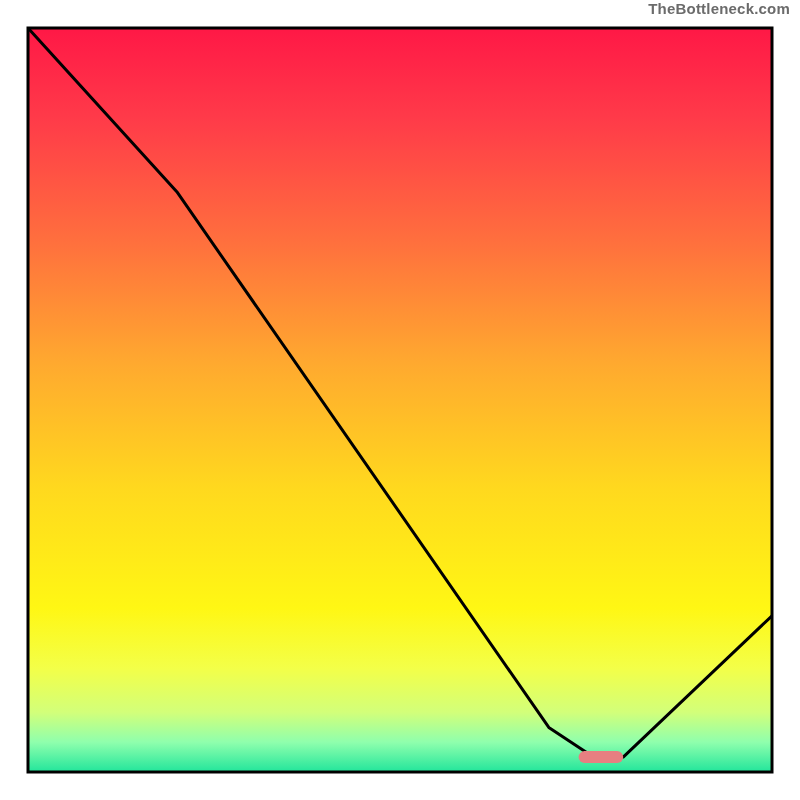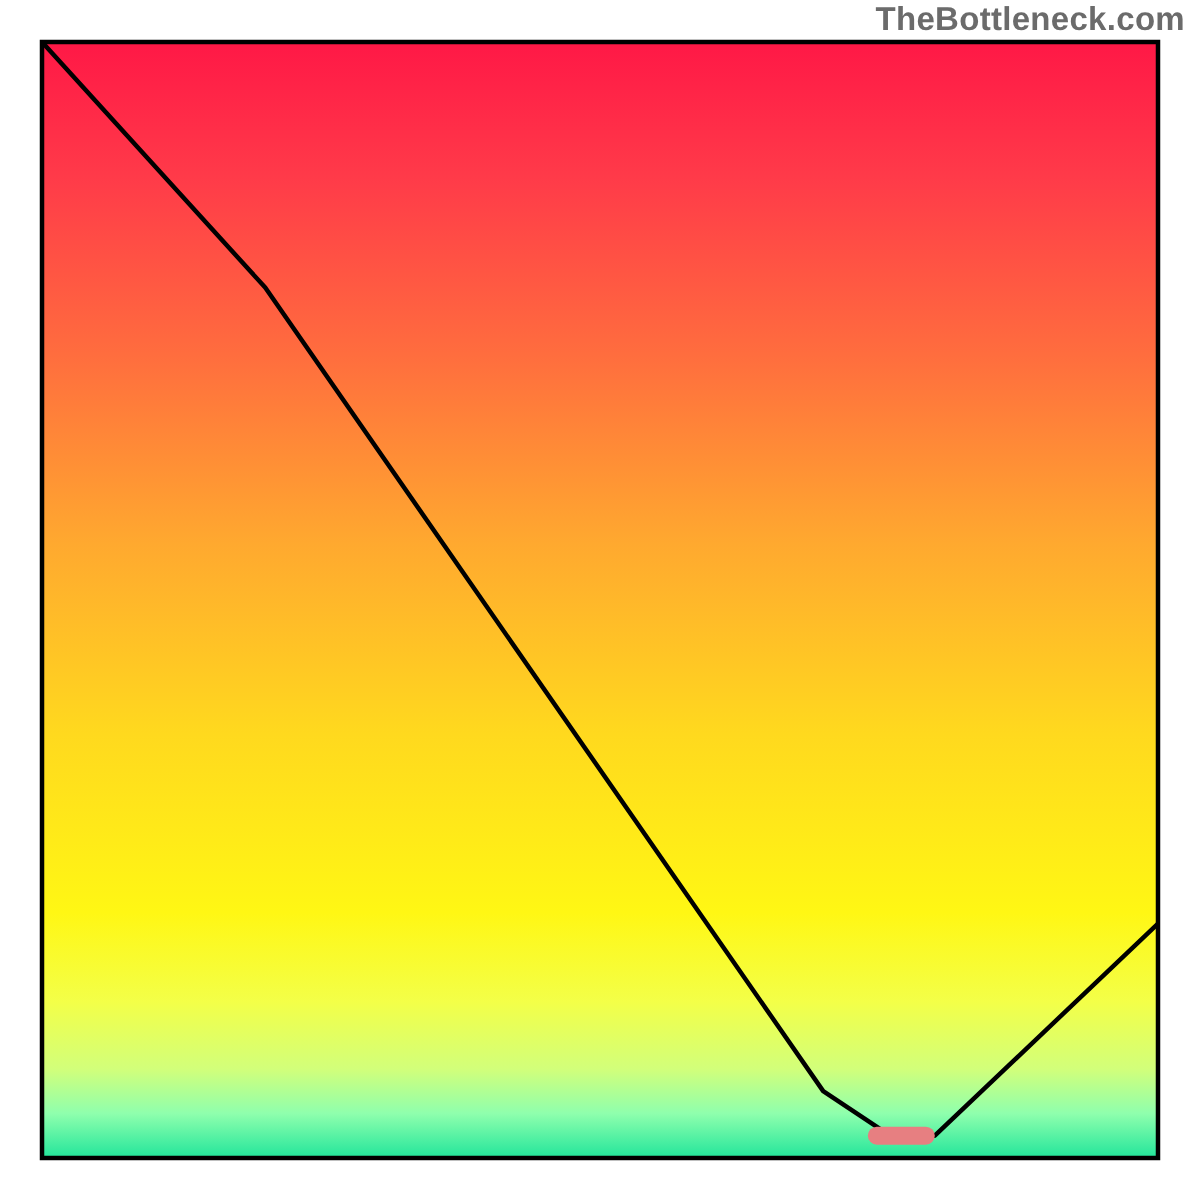--- a/index.html
+++ b/index.html
@@ -12,21 +12,21 @@
   }
   .chart-wrap {
     position: relative;
     width: 800px;
     height: 800px;
   }
   .watermark {
     position: absolute;
     top: 0;
     right: 10px;
-    font-size: 22px;
+    font-size: 15px;
     font-weight: bold;
     color: #6b6b6b;
     letter-spacing: 0.2px;
     z-index: 10;
   }
   svg {
     display: block;
   }
 </style>
 </head>

